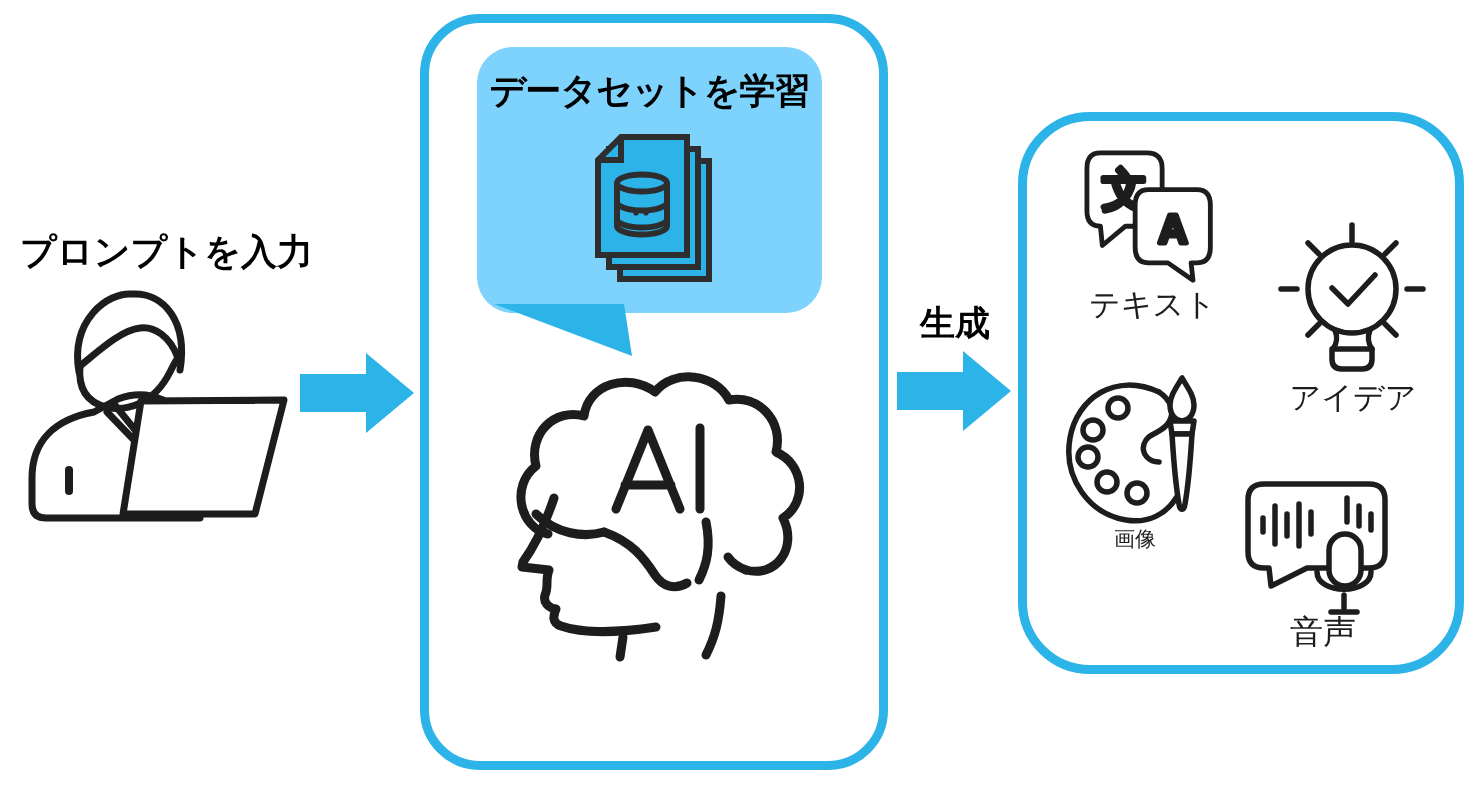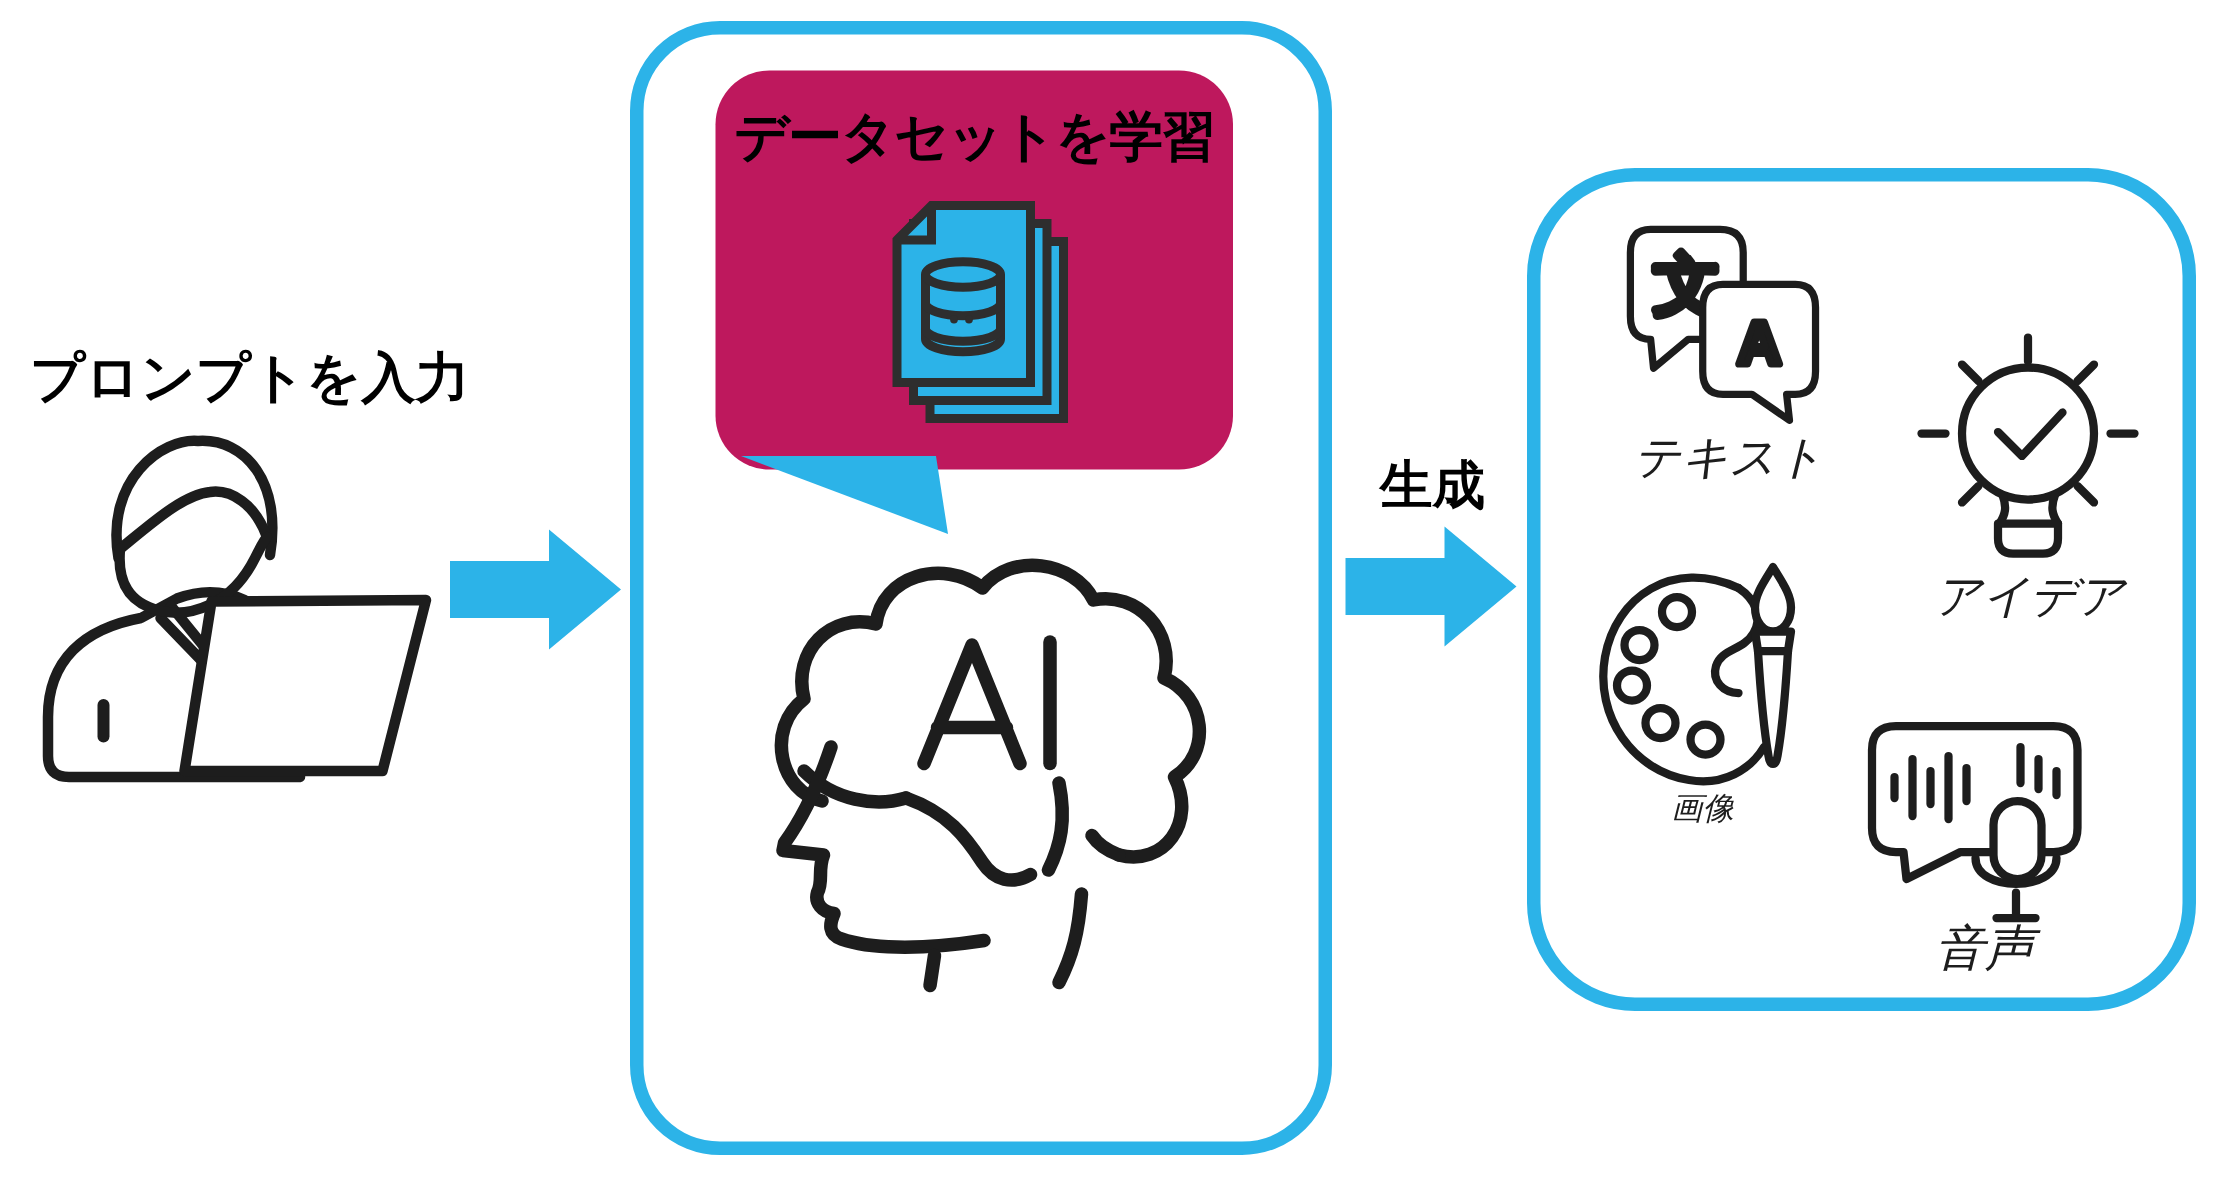--- a/index.html
+++ b/index.html
@@ -2,28 +2,28 @@
 <html><head>
 <meta charset="utf-8">
 <style>
   html,body{margin:0;padding:0;background:#ffffff;}
   .canvas{
     position:relative;width:1480px;height:786px;background:#ffffff;overflow:hidden;
     font-family:"Liberation Sans",sans-serif;color:#000;
   }
   .abs{position:absolute;}
   .label-bold{font-weight:bold;color:#000;white-space:nowrap;}
-  .label-med{font-weight:500;color:#1d1d1d;white-space:nowrap;text-align:center;font-style:italic;}
+  .label-med{font-weight:500;color:#1d1d1d;white-space:nowrap;text-align:center;}
   .prompt-label{left:20px;top:228px;font-size:36px;letter-spacing:0px;}
   .ai-box{
     left:420px;top:14px;width:468px;height:756px;box-sizing:border-box;
     border:9px solid #2CB3E8;border-radius:60px;background:#fff;
   }
   .speech-bubble{
-    left:477px;top:47px;width:345px;height:266px;background:#be185d;border-radius:36px;
+    left:477px;top:47px;width:345px;height:266px;background:#7dd3fc;border-radius:36px;
   }
   .bubble-label{
     position:absolute;left:0;top:20px;width:100%;text-align:center;
     font-size:36px;font-weight:bold;color:#000;letter-spacing:-1px;white-space:nowrap;
   }
   .tail-svg{left:488px;top:304px;}
   .dataset-icon{left:111px;top:81px;}
   .head-svg{left:492px;top:366px;}
   .genai-label{left:420px;top:668px;width:468px;text-align:center;font-size:42px;}
   .gen-label{left:897px;top:300px;width:116px;text-align:center;font-size:35px;}

